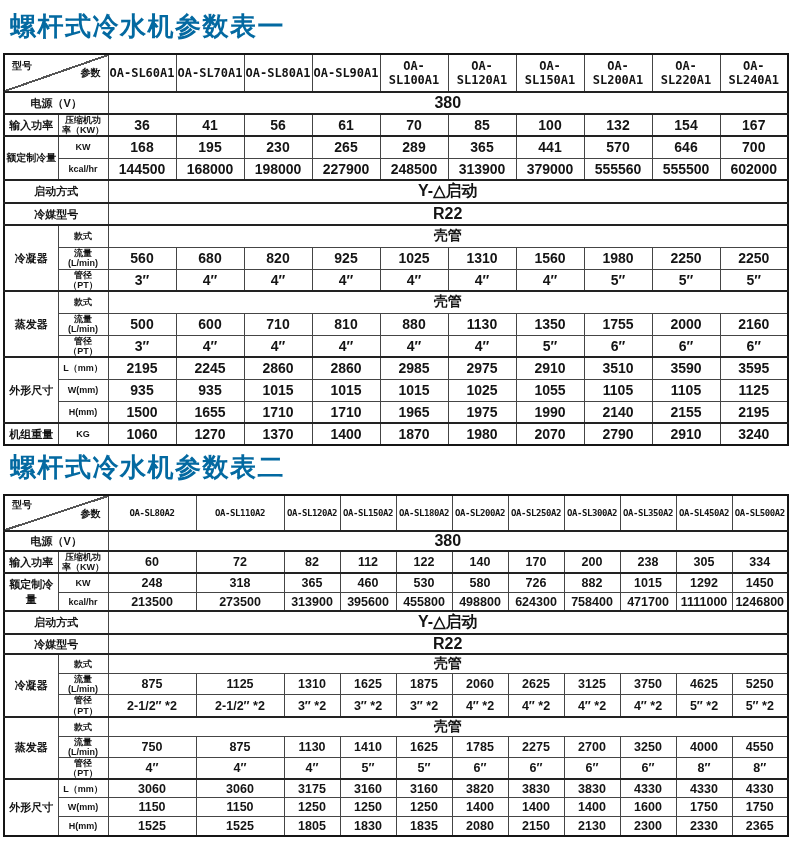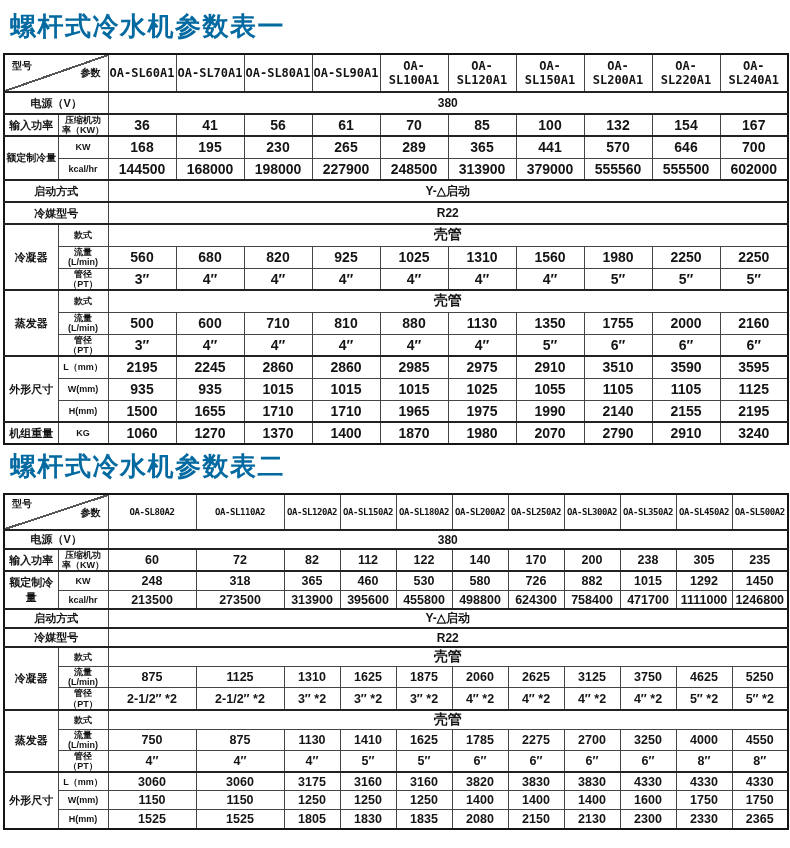--- a/index.html
+++ b/index.html
@@ -15,21 +15,21 @@
   td.corner{position:relative;background:linear-gradient(to bottom right,#fff calc(50% - 1px),#555 calc(50% - 1px),#555 calc(50% + 1px),#fff calc(50% + 1px));}
   td.corner .tr{position:absolute;top:11px;right:7px;font-size:10px;font-weight:bold;}
   td.corner .bl{position:absolute;bottom:18px;left:7px;font-size:10px;font-weight:bold;}
   td.model{font-family:"DejaVu Sans Mono",monospace;font-weight:bold;font-size:12px;}
   .t2 td.model{font-size:9px;letter-spacing:-0.4px;}
   td.lab{font-size:11px;font-weight:bold;letter-spacing:0;}
   .t1 td.lab5{font-size:10px;}
   td.sub{font-size:9px;font-weight:bold;white-space:pre-line;line-height:1.12;}
   td.val{font-size:14px;font-weight:bold;white-space:nowrap;}
   .t2 td.val{font-size:12.5px;}
-  td.big{font-size:12px;font-weight:600;}
+  td.big{font-size:16px;font-weight:600;}
   td.shell{font-size:14px;font-weight:bold;}
 </style>
 </head>
 <body>
 
 <div class="title">螺杆式冷水机参数表一</div>
 <div>
     <table class="spec t1">
       <colgroup>
         <col style="width: 54px;">
@@ -287,21 +287,21 @@
           <td class="val">60</td>
           <td class="val">72</td>
           <td class="val">82</td>
           <td class="val">112</td>
           <td class="val">122</td>
           <td class="val">140</td>
           <td class="val">170</td>
           <td class="val">200</td>
           <td class="val">238</td>
           <td class="val">305</td>
-          <td class="val">235</td>
+          <td class="val">334</td>
         </tr>
         <tr class="gstart">
           <td class="lab lab5" rowspan="2">额定制冷量</td>
           <td class="sub">KW</td>
           <td class="val">248</td>
           <td class="val">318</td>
           <td class="val">365</td>
           <td class="val">460</td>
           <td class="val">530</td>
           <td class="val">580</td>

